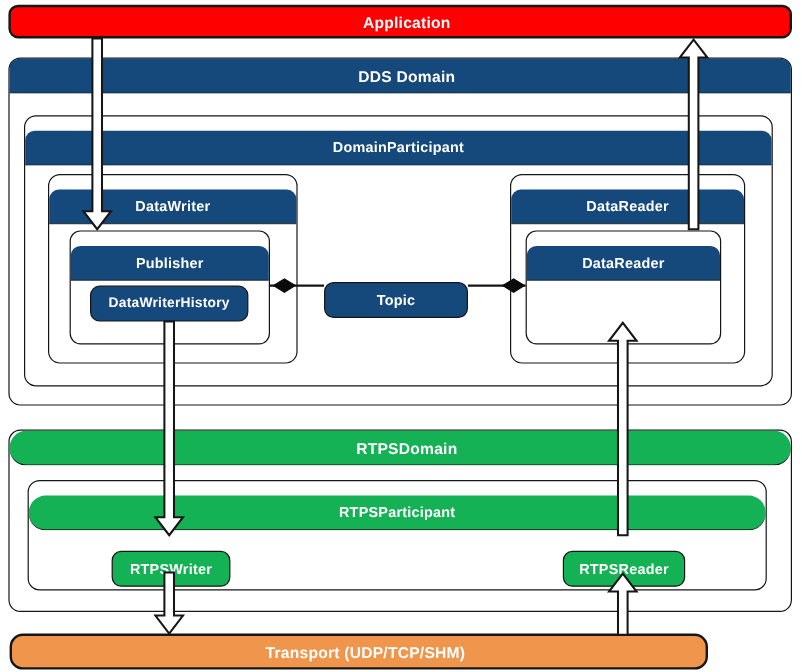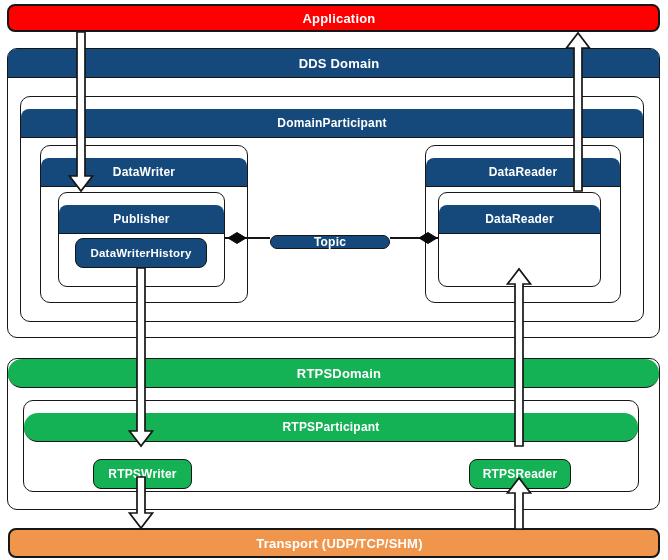--- a/index.html
+++ b/index.html
@@ -31,26 +31,26 @@
   
   #application   {left:7px;  top:4px;   width:653px; height:28px; background:var(--red,#FE0000);}
   #dds-domain    {left:7px;  top:48px;  width:653px; height:290px;}
   #domain-participant{left:20px; top:96px; width:624px; height:226px;}
   #publisher     {left:40px; top:145px; width:208px; height:158px;}
   #subscriber    {left:425px;top:145px; width:196px; height:158px;}
   #data-writer   {left:58px; top:192px; width:167px; height:95px; border-radius:9px;}
   #data-reader   {left:438px;top:192px; width:163px; height:95px; border-radius:9px;}
   #data-writer-history{left:75px; top:238px; width:132px; height:30px;}
   #data-reader-history{left:451px;top:238px; width:132px; height:30px;}
-  #topic         {left:270px;top:223px; width:120px; height:14px;}
+  #topic         {left:270px;top:223px; width:120px; height:30px;}
   #rtps-domain   {left:7px;  top:358px; width:653px; height:152px;}
   #rtps-participant{left:23px;top:400px;width:616px; height:92px;}
   #rtps-writer   {left:93px; top:447px; width:99px;  height:30px;}
   #rtps-reader   {left:469px;top:447px; width:102px; height:30px;}
-  #transport     {left:8px;  top:528px; width:652px; height:30px; background:var(--orange,#F0954C);}
+  #transport     {left:8px;  top:528px; width:582px; height:30px; background:var(--orange,#F0954C);border-radius:11px;}
 
   #connector-overlay{position:absolute;left:0;top:0;width:668px;height:560px;z-index:60;pointer-events:none;}
   .arrow{fill:#ffffff;stroke:#161616;stroke-width:1.7;}
   .link-line{stroke:#161616;stroke-width:2;fill:none;}
   .diamond{fill:#0b0b0b;stroke:#0b0b0b;}
 </style>
 </head>
 <body>
 
 <div id="canvas">

